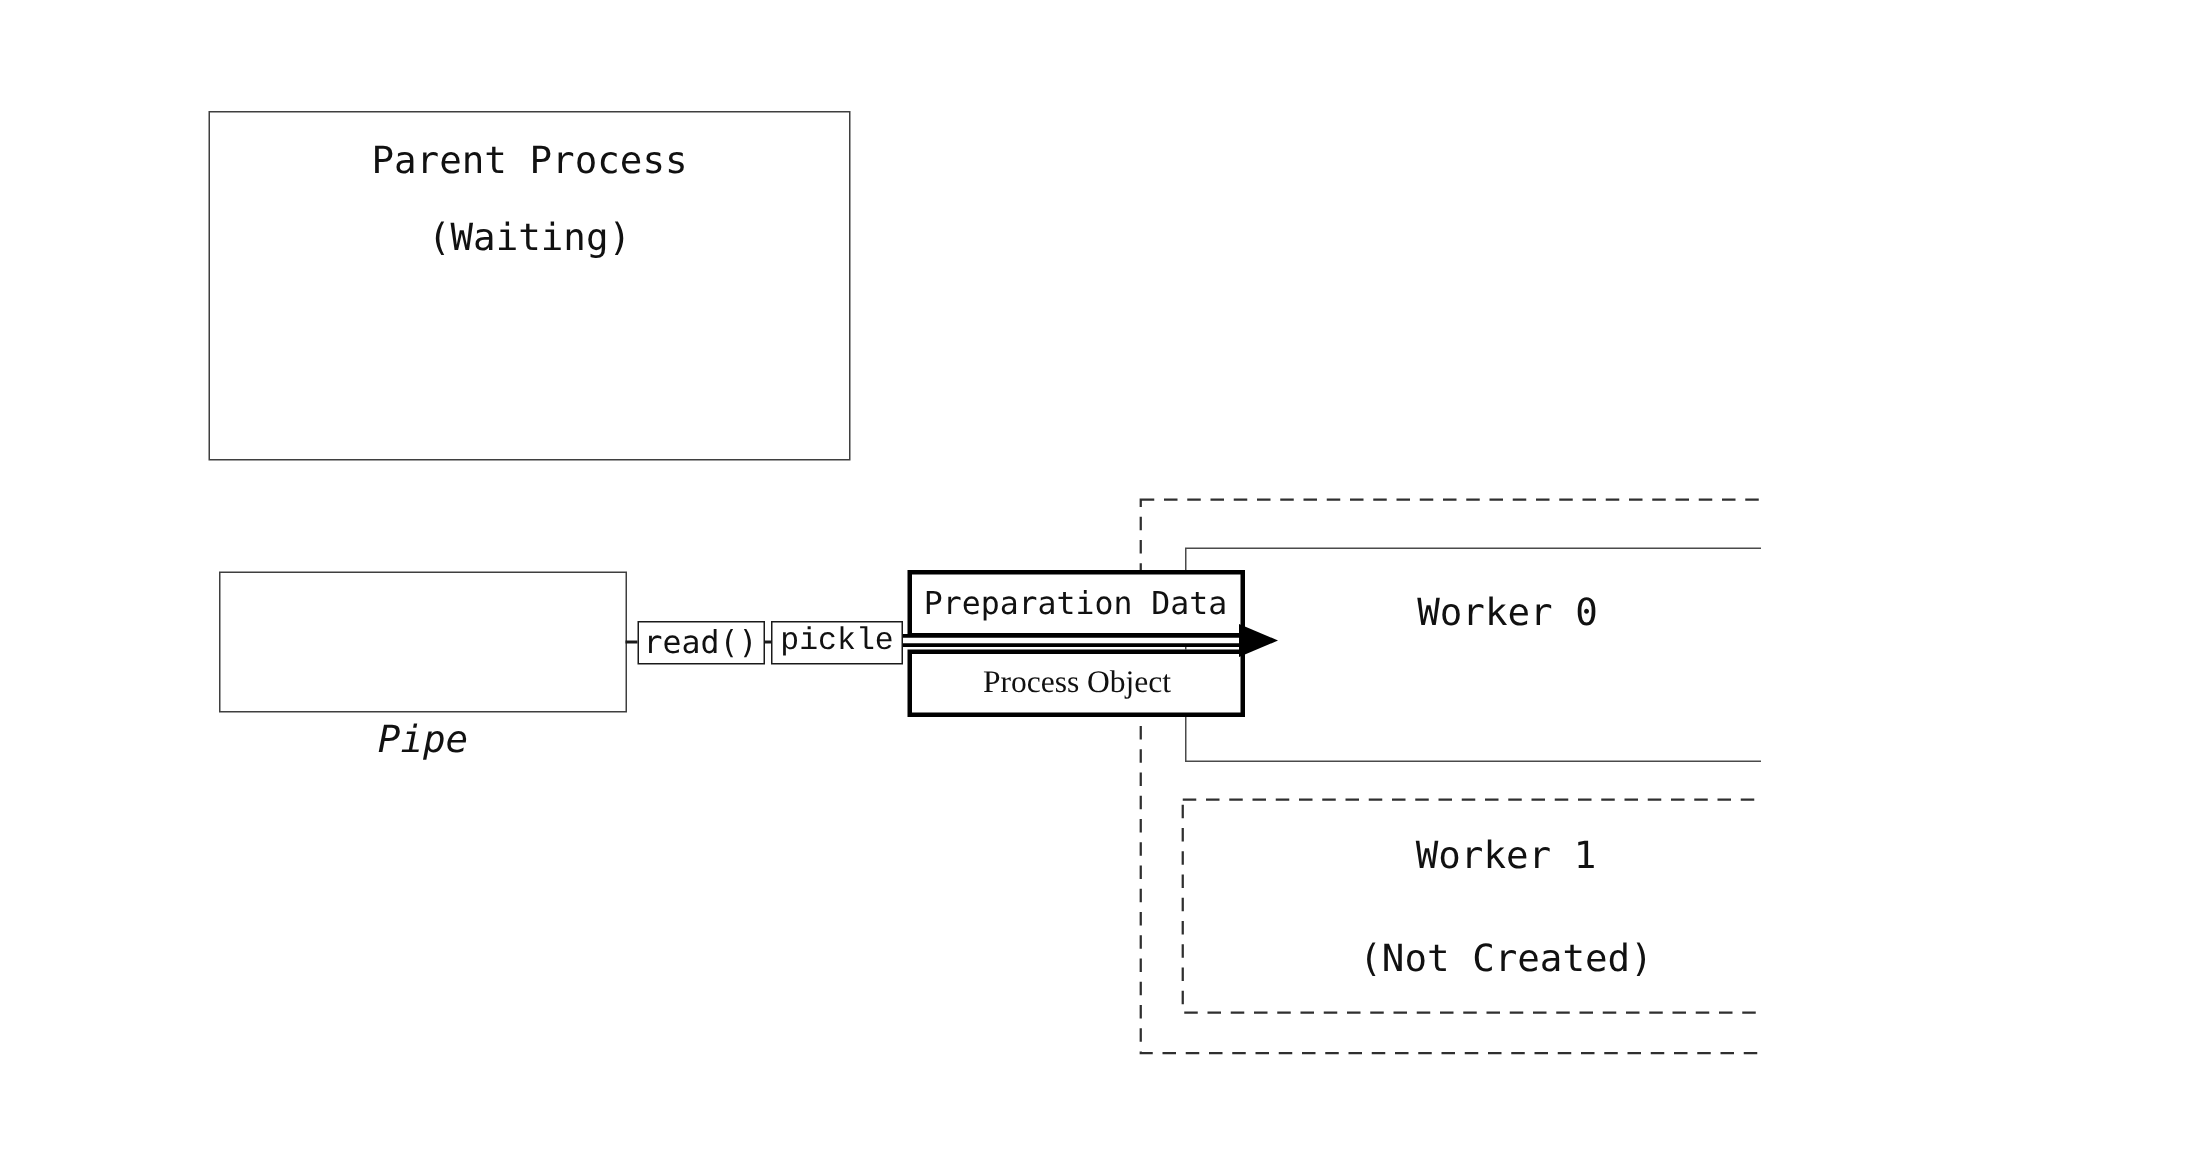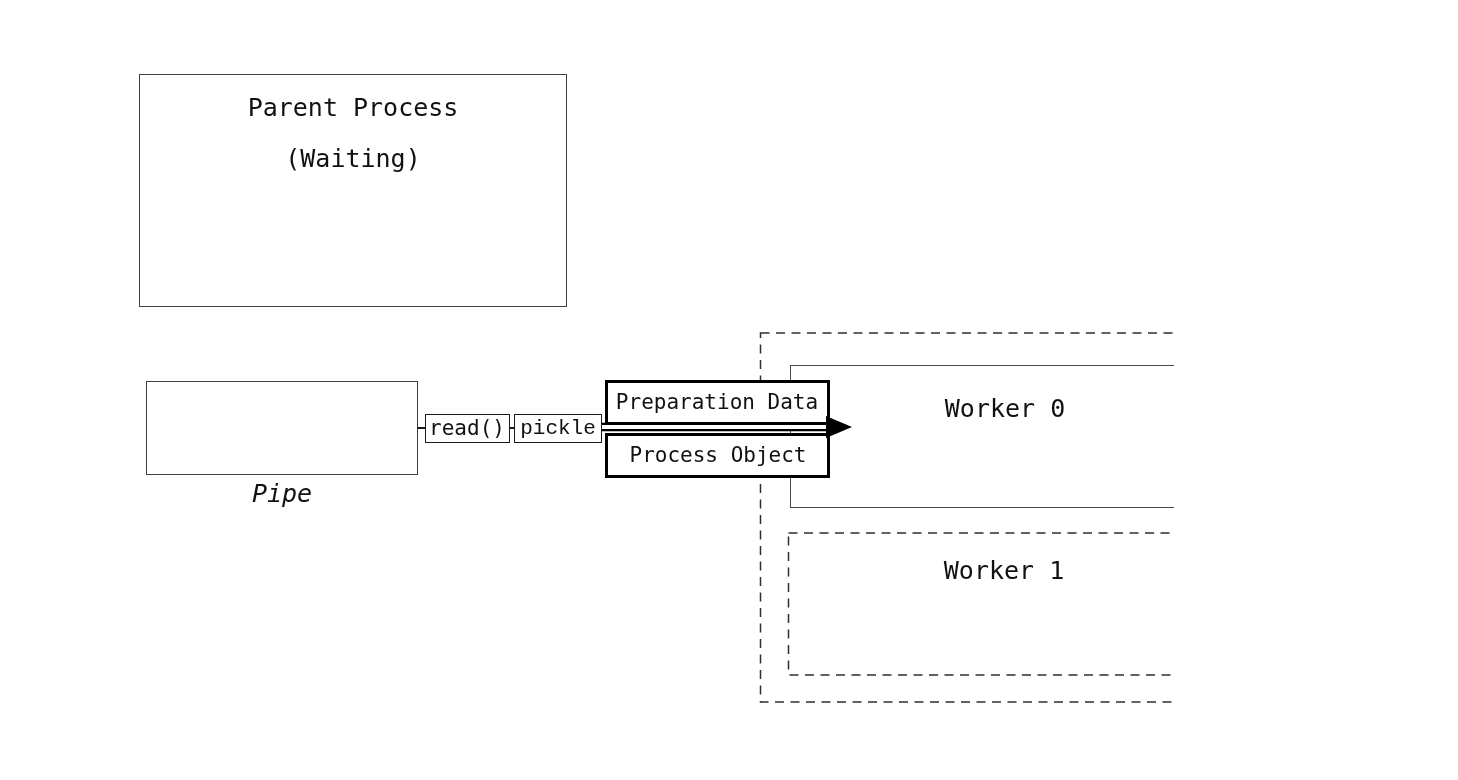--- a/index.html
+++ b/index.html
@@ -112,20 +112,21 @@
 
   <div class="lbl big" style="left:353px; top:107px;">Parent Process</div>
   <div class="lbl big" style="left:353px; top:158px;">(Waiting)</div>
 
   <div class="lbl big" style="left:282px; top:493px;font-style:italic;">Pipe</div>
 
   <div class="lbl small" style="left:467px; top:428px;">read()</div>
   <div class="lbl small" style="left:558px; top:428px;font-family:Liberation Mono, monospace;">pickle</div>
 
   <div class="lbl small" style="left:717px; top:402px;">Preparation Data</div>
-  <div class="lbl small" style="left:718px; top:455px;">Process Object</div>
+  <div class="lbl small" style="left:718px; top:455px;font-family:Liberation Serif, serif;">Process Object</div>
 
 
   <div class="lbl big" style="left:1005px; top:408px;">Worker 0</div>
 
   <div class="lbl big" style="left:1004px; top:570px;">Worker 1</div>
+  <div class="lbl big" style="left:1004px; top:639px;">(Not Created)</div>
 
 </div>
 
 </body></html>

